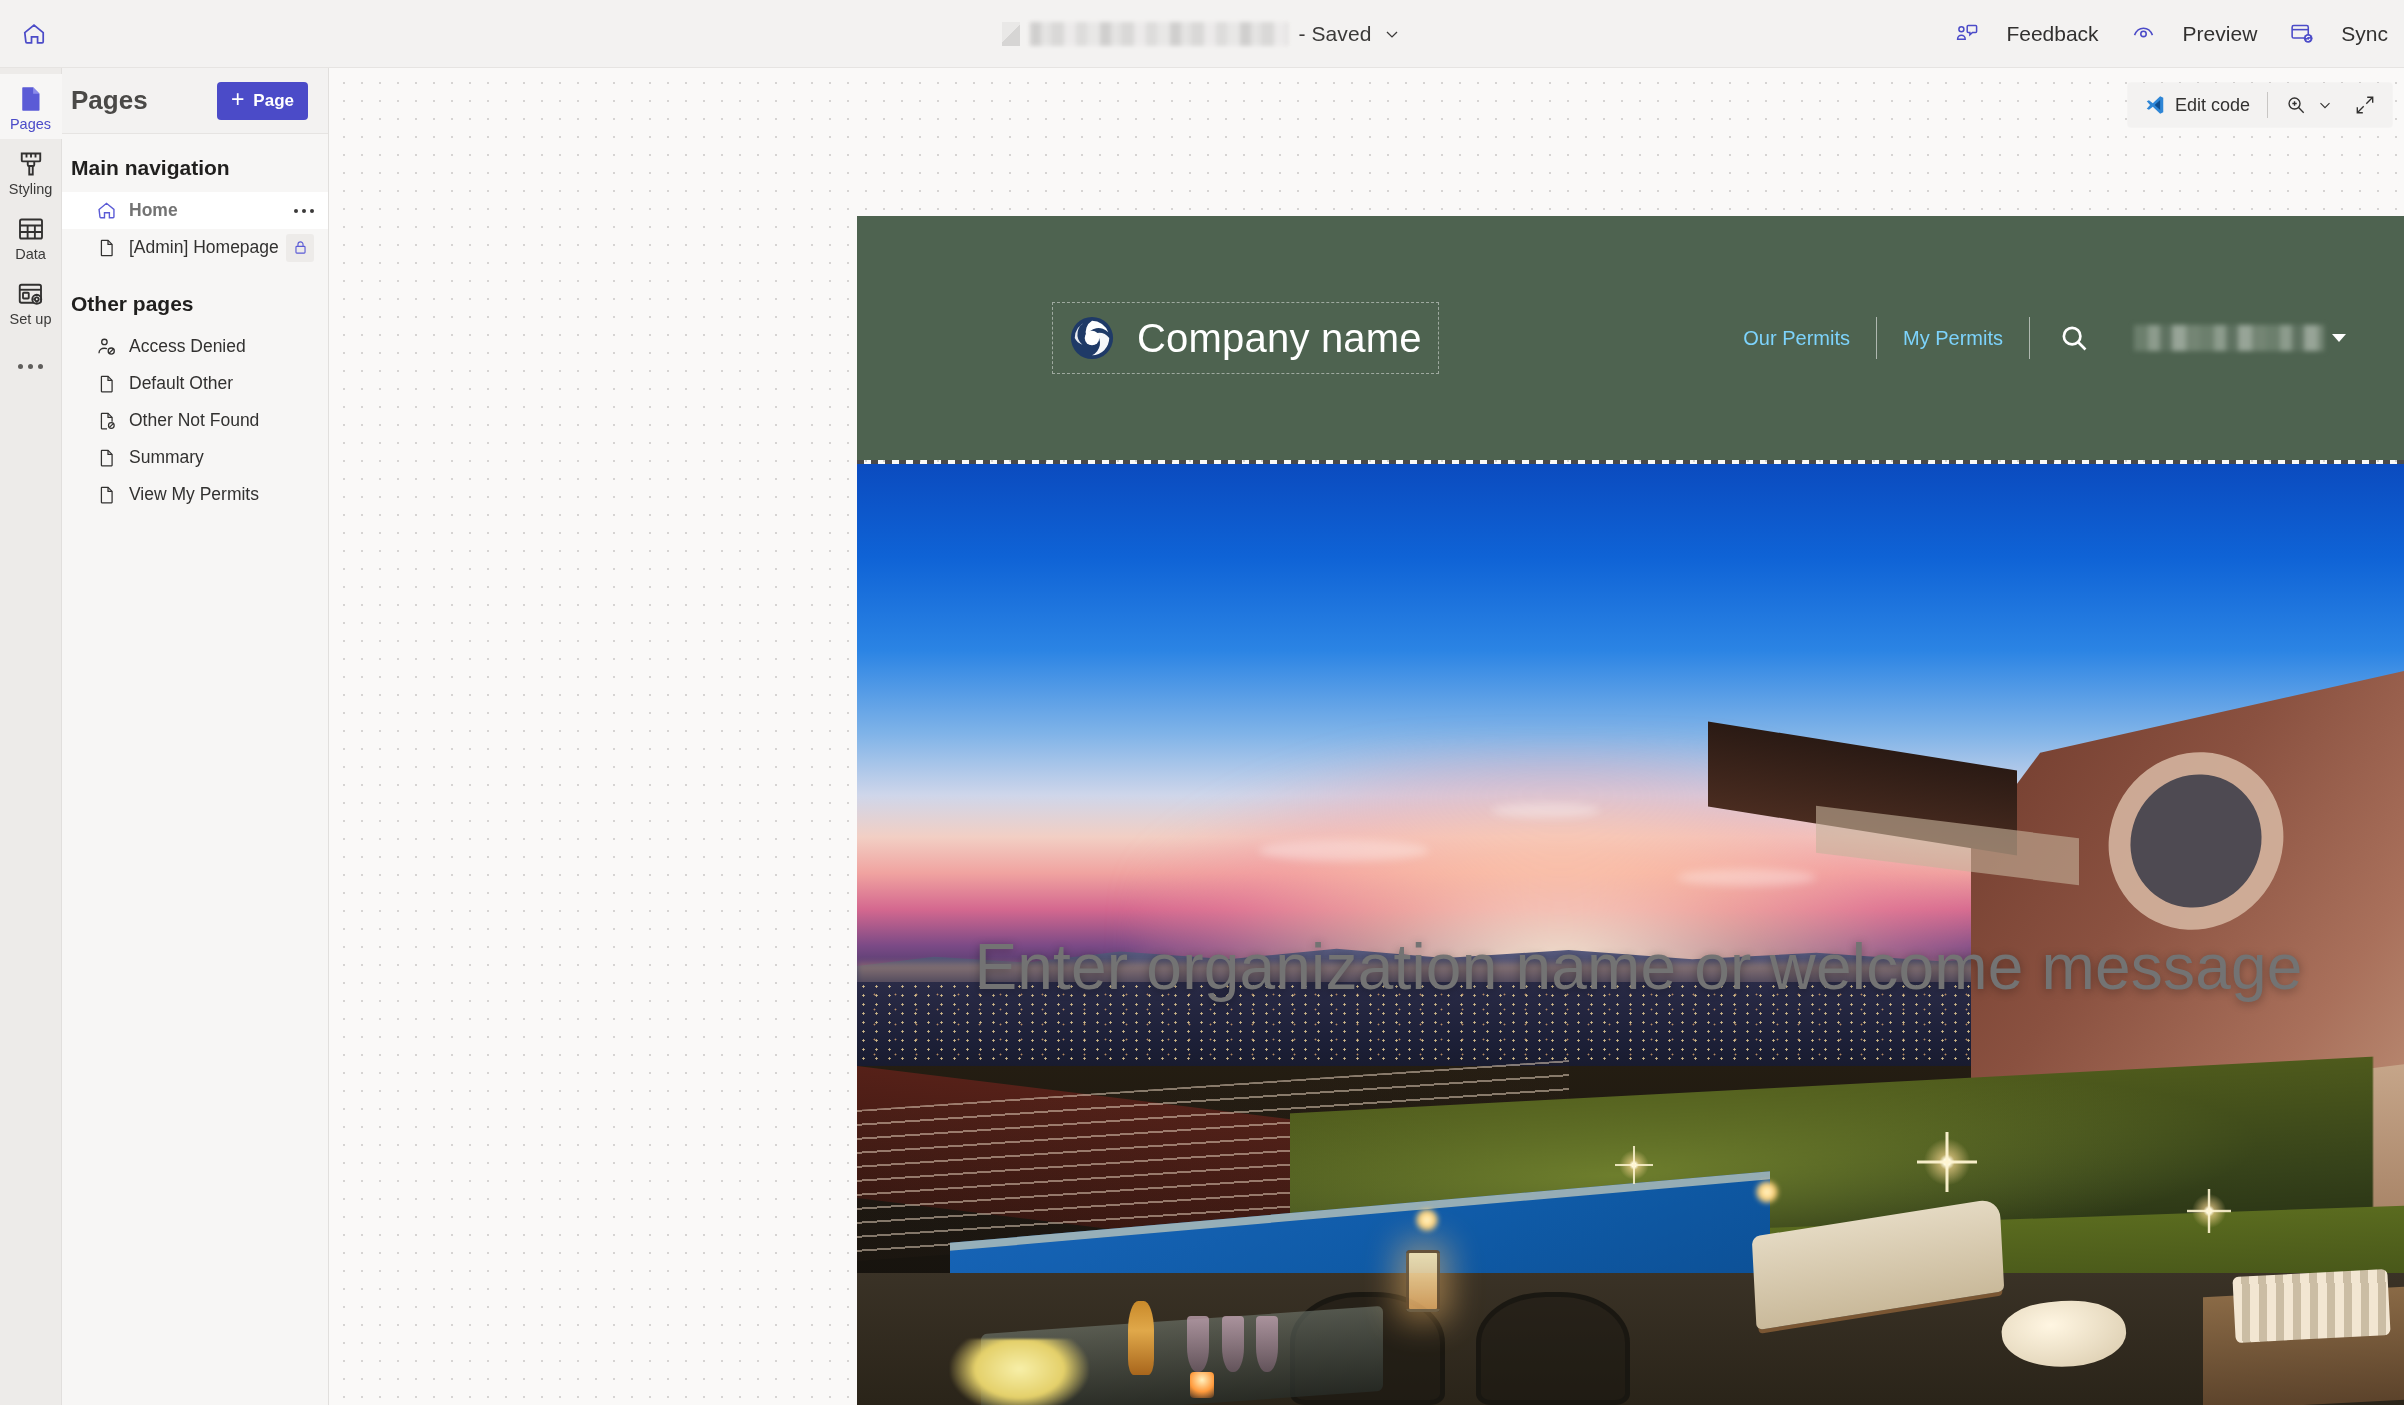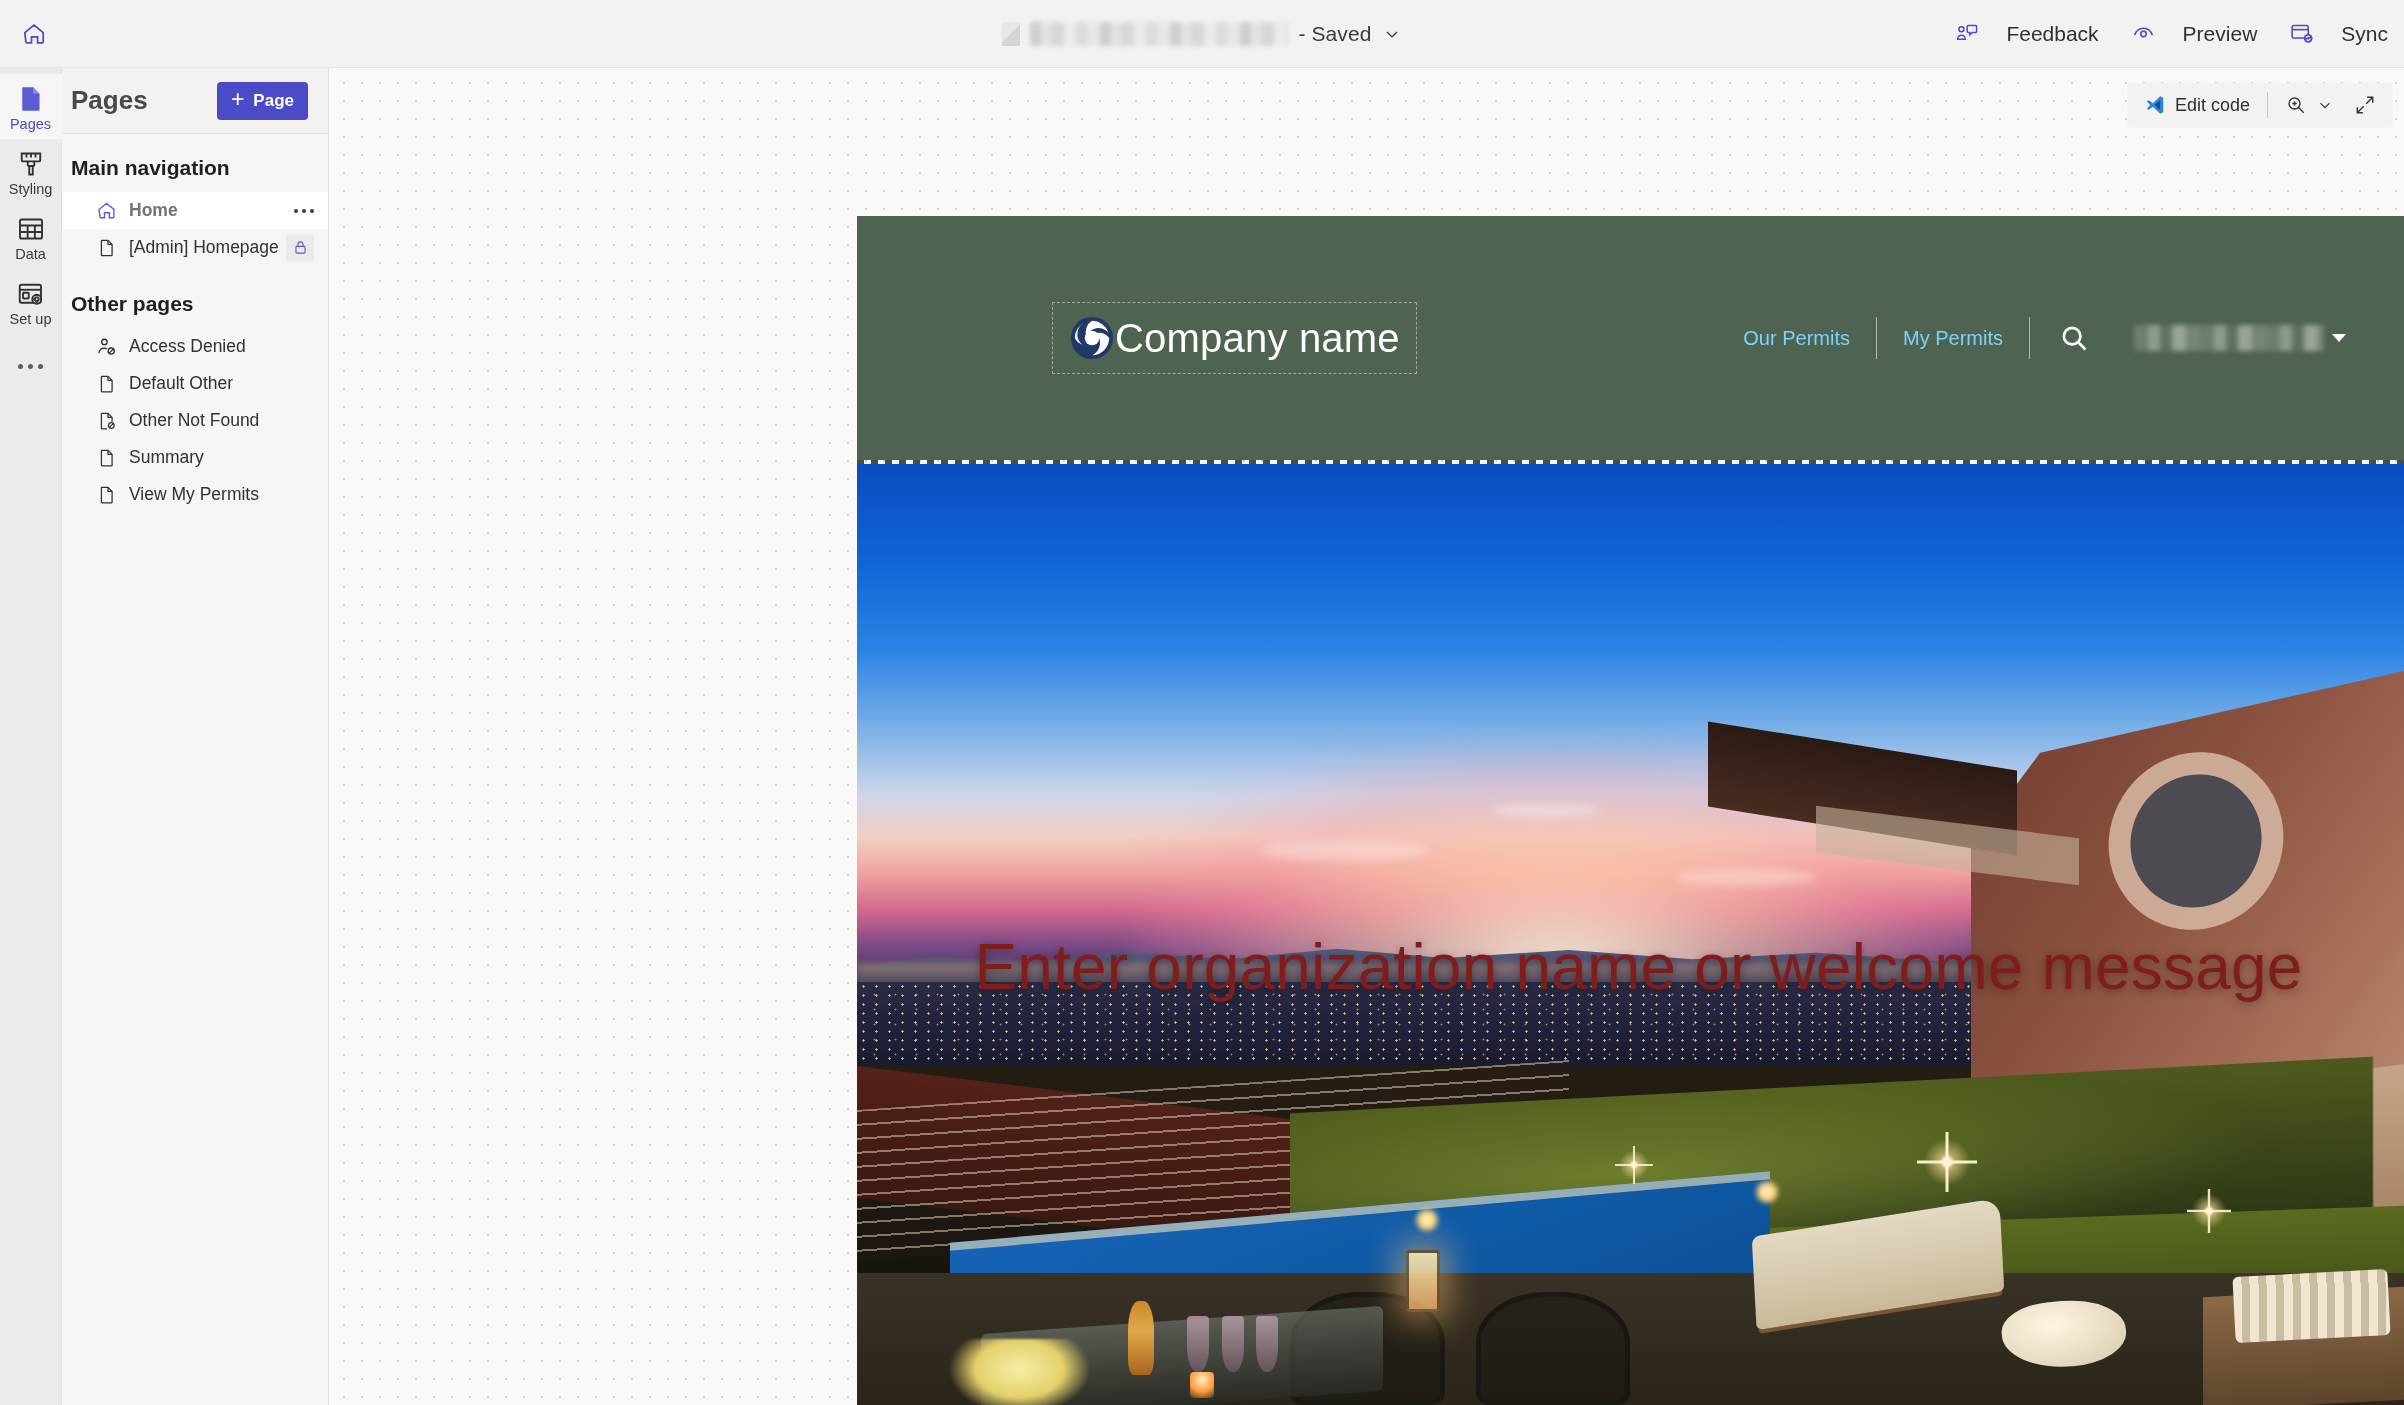--- a/index.html
+++ b/index.html
@@ -166,21 +166,21 @@
     display: flex; flex-direction: column;
   }
   .site-header {
     background: #4e6350;
     height: 244px; min-height: 244px;
     display: flex; align-items: center;
     padding: 0 58px 0 195px;
     position: relative;
   }
   .brand {
-    display: flex; align-items: center; 
+    display: flex; align-items: center; gap: 22px;
     padding: 12px 16px;
     border: 1px dashed rgba(255,255,255,.45);
   }
   .brand-logo { width: 46px; height: 46px; display:block; }
   .brand-name { font-size: 40px; color: #ffffff; font-weight: 400; letter-spacing: .2px; }
   .site-nav {
     margin-left: auto; display: flex; align-items: center; gap: 0;
   }
   .site-nav a {
     font-size: 20px; color: #7dd3fc; text-decoration: none;
@@ -393,21 +393,21 @@
   .cushion {
     position: absolute; right: 1%; top: 86%; width: 10%; height: 7%;
     background: repeating-linear-gradient(92deg, #f2e6d2 0 9px, #cbbda4 9px 17px);
     border-radius: 6px;
     transform: rotate(-3deg);
   }
 
   .hero-text {
     position: absolute; left: 16px; right: 0; top: 49.5%;
     text-align: center;
-    font-size: 64px; color: #7f1d1d; font-weight: 400;
+    font-size: 64px; color: #737373; font-weight: 400;
     letter-spacing: .2px; white-space: nowrap;
     text-shadow: 0 2px 10px rgba(0,0,0,.35);
     font-family: "Liberation Sans", sans-serif;
   }
 </style>
 </head>
 <body>
 
 <div class="app">
 

